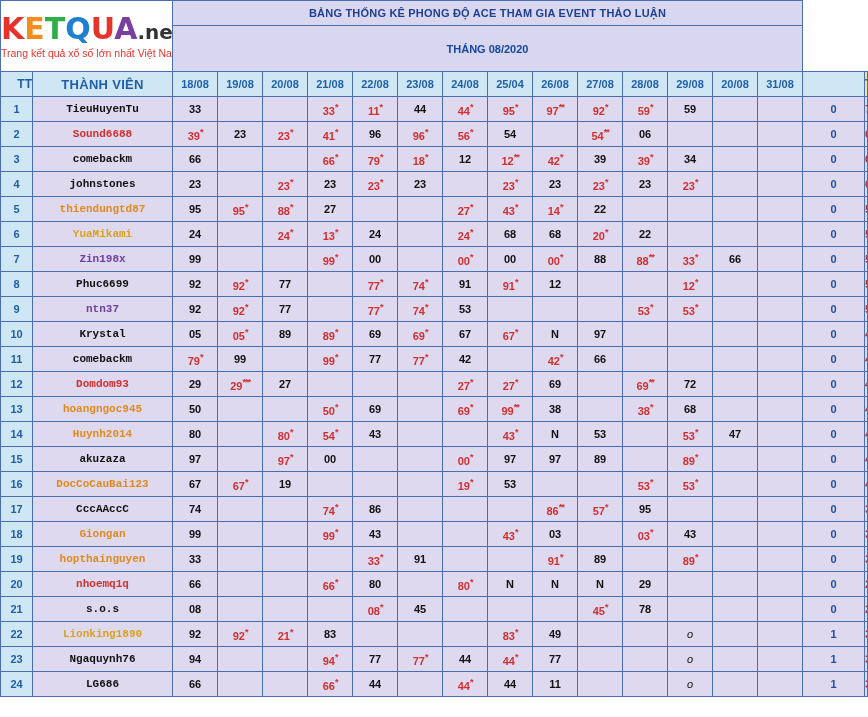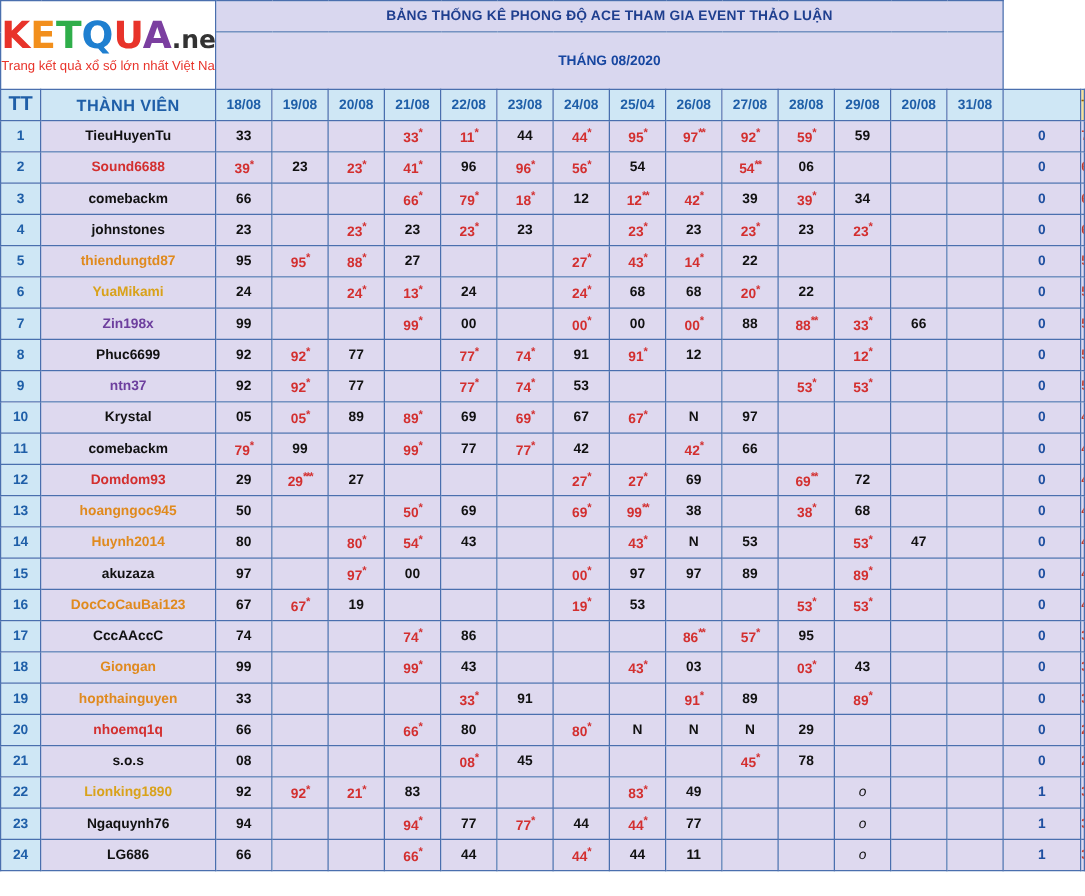--- a/index.html
+++ b/index.html
@@ -72,33 +72,34 @@
     font-weight:bold;
     font-size:11.5px;
     height:26px;
   }
   th.colhead.member { font-size:13px; letter-spacing:.3px; }
   th.colhead.total {
     background:#f5e199;
     color:#8a5b00;
     font-size:12px;
   }
-  th.colhead.tt { font-size:16px; }
+  th.colhead.tt { font-size:12px;text-align:right; }
 
   
   td.idx {
     background:#cfe7f5;
     color:#1f5fa8;
     font-weight:bold;
     font-size:11.5px;
   }
   td.member {
     background:#ded9ef;
     font-weight:bold;
     font-size:12.5px;
+    font-family:Liberation Mono, monospace;
   }
   td.daycell {
     background:#ded9ef;
     font-weight:bold;
     font-size:12.5px;
     color:#1a1a1a;
   }
   td.zero {
     background:#ded9ef;
     color:#1e4fa0;

